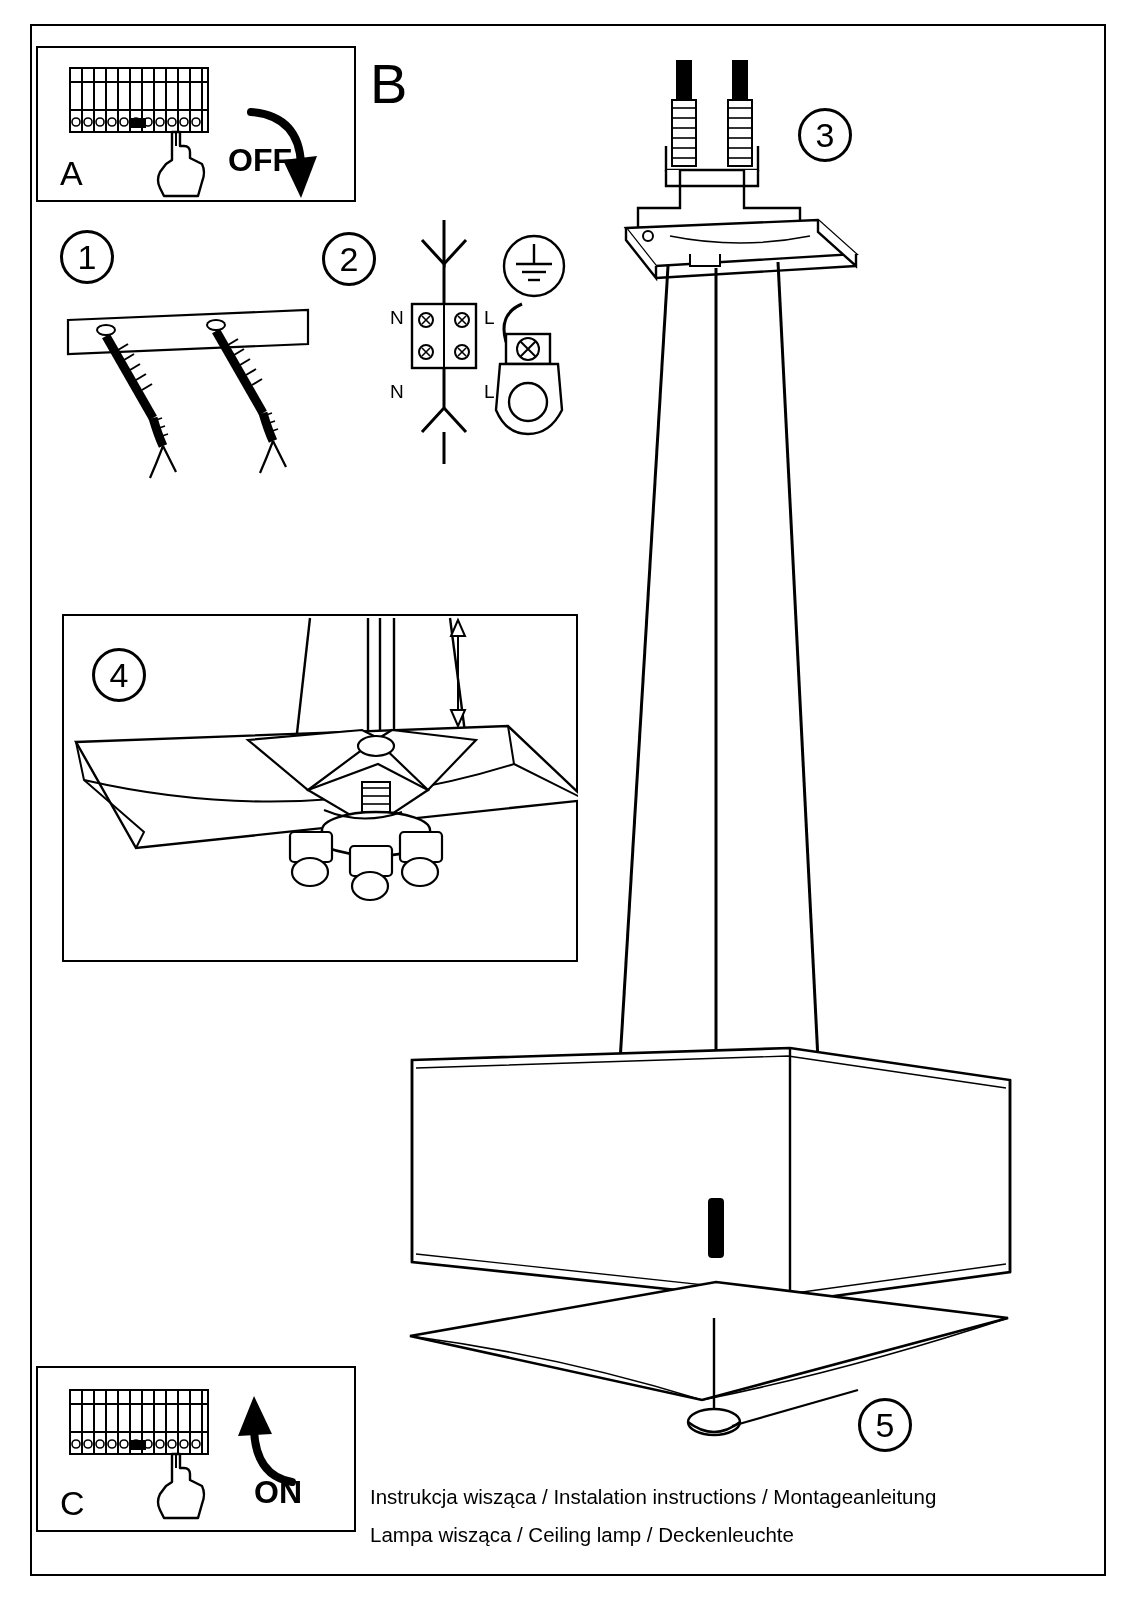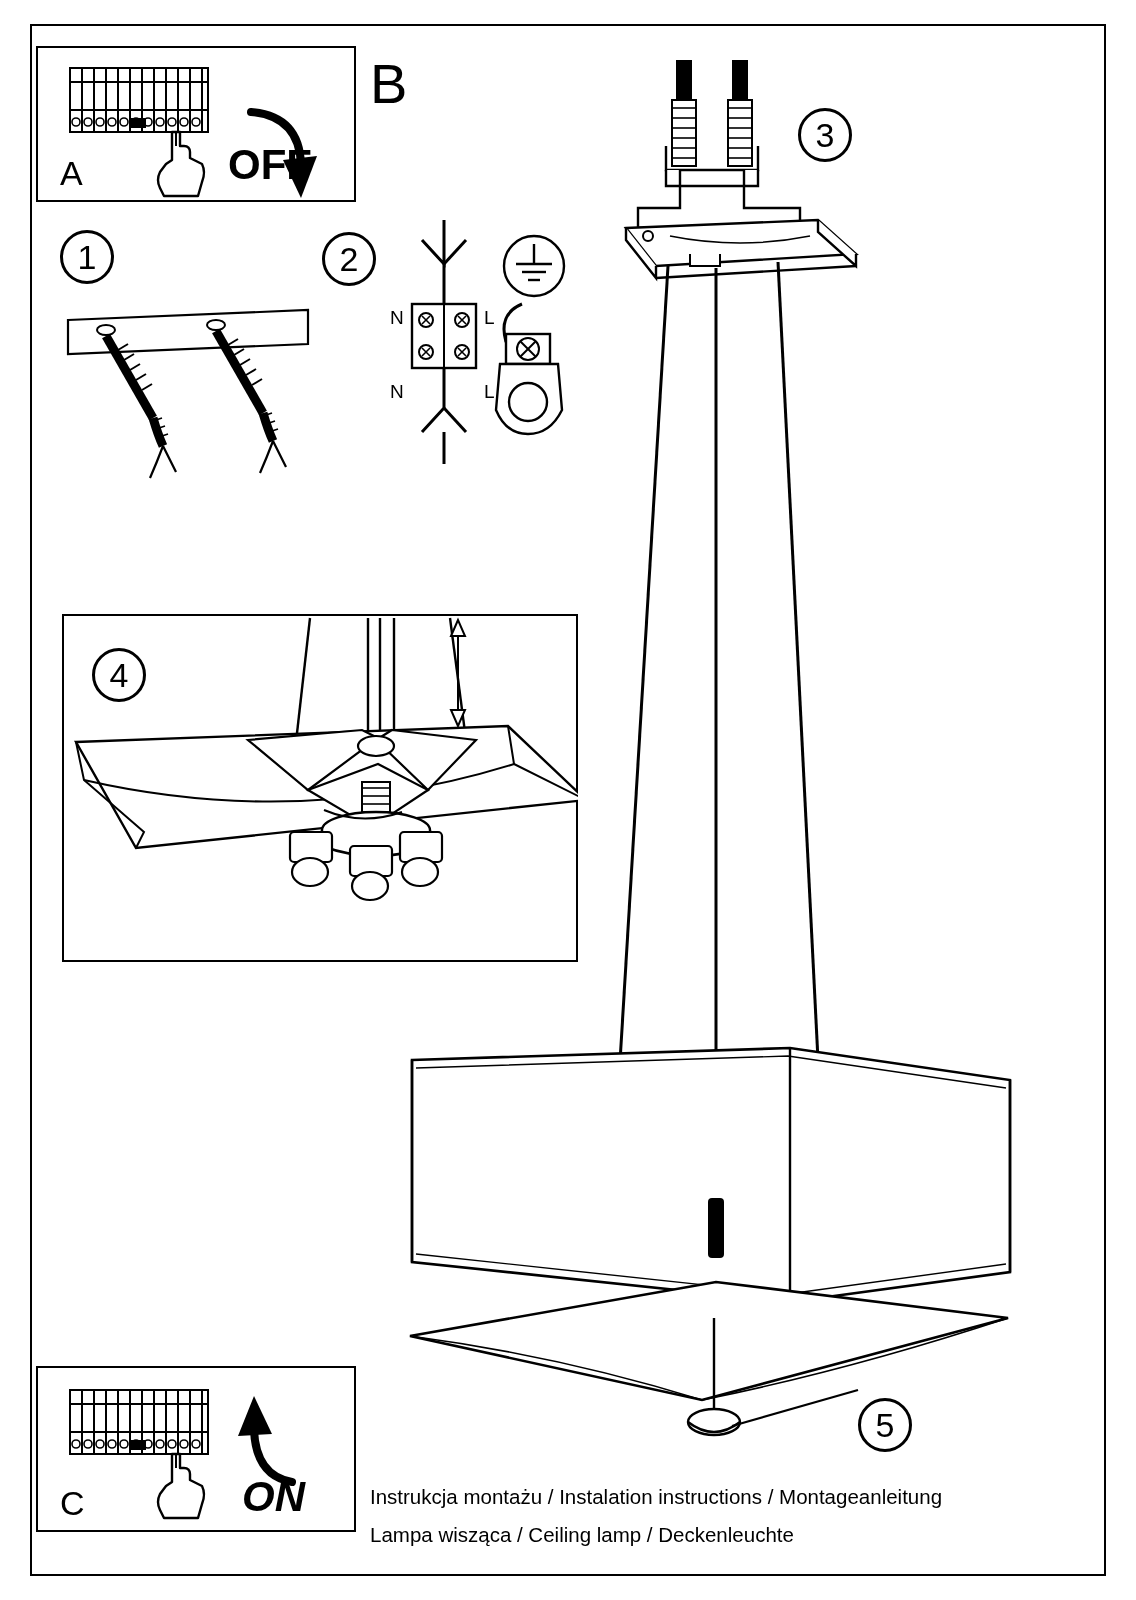--- a/index.html
+++ b/index.html
@@ -53,21 +53,21 @@
     font-size: 56px;
     line-height: 1;
   }
   .letter {
     position: absolute;
     font-size: 34px;
     line-height: 1;
   }
   .word {
     position: absolute;
-    font-size: 42px;
+    font-size: 32px;
     font-weight: bold;
     line-height: 1;
   }
   .tiny-label {
     position: absolute;
     font-size: 19px;
     line-height: 1;
   }
   .caption {
     position: absolute;
@@ -370,19 +370,19 @@
     </svg>
     <svg class="sv" style="left:108px; top:84px;" width="70" height="70" viewBox="0 0 70 70">
       <path d="M26 2 L26 30 L20 34 L14 42 Q10 50 14 58 L18 66 L52 66 L56 52 Q60 42 56 34 L44 28 L44 22 Q44 16 38 16 L34 16 L34 2 Z" fill="#fff" stroke="#000" stroke-width="2.4" stroke-linejoin="round"></path>
       <line x1="30" y1="2" x2="30" y2="16" stroke="#000" stroke-width="2"></line>
     </svg>
     <svg class="sv" style="left:192px; top:24px;" width="86" height="96" viewBox="0 0 86 96">
       <path d="M62 90 Q26 84 24 38" fill="none" stroke="#000" stroke-width="8" stroke-linecap="round"></path>
       <path d="M8 44 L24 4 L42 42 Z" fill="#000"></path>
     </svg>
     <div class="letter" style="left:22px; top:118px;">C</div>
-    <div class="word" style="left:204px; top:108px;font-style:italic;">ON</div>
+    <div class="word" style="left:216px; top:108px;">ON</div>
   </div>
 
-  <div class="caption" style="left:370px; top:1483px;">Instrukcja montażu / Instalation instructions / Montageanleitung</div>
+  <div class="caption" style="left:370px; top:1483px;">Instrukcja wisząca / Instalation instructions / Montageanleitung</div>
   <div class="caption" style="left:370px; top:1513px;margin-top:8px;">Lampa wisząca / Ceiling lamp / Deckenleuchte</div>
 
 </div>
 
 </body></html>

